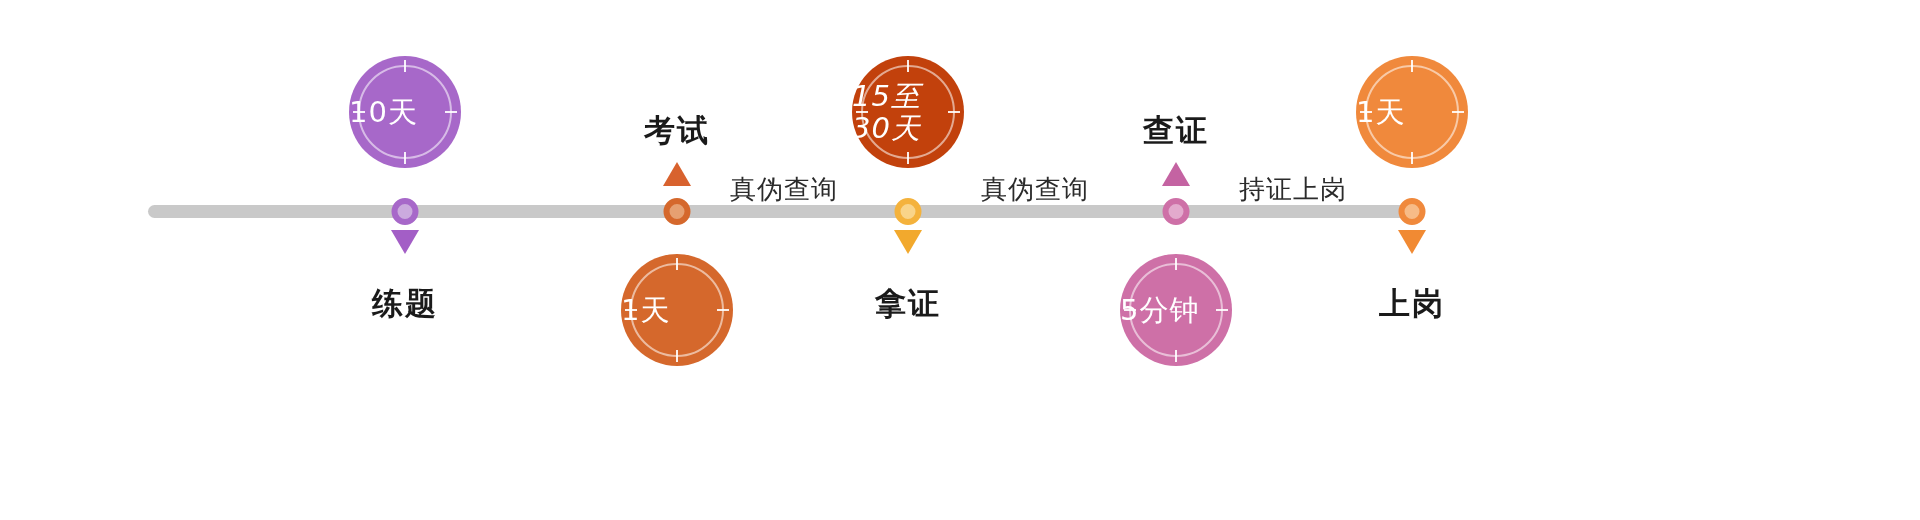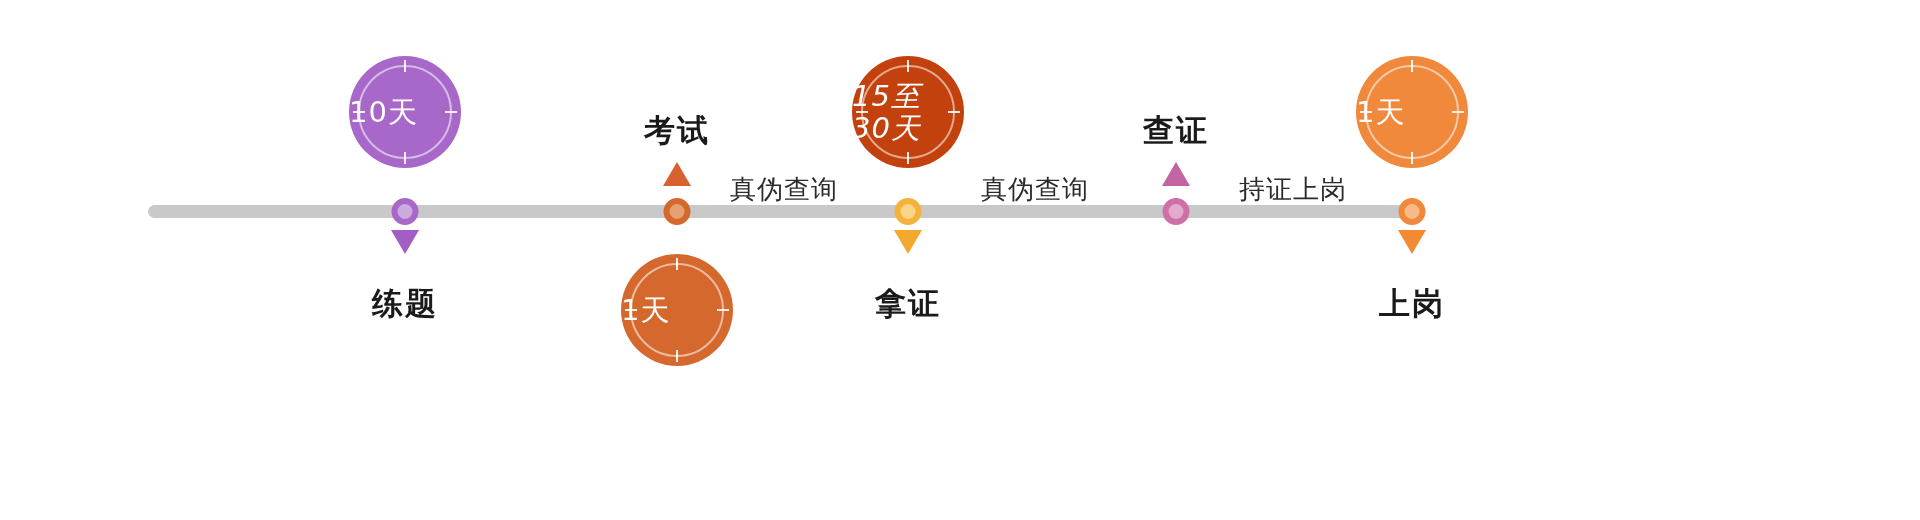--- a/index.html
+++ b/index.html
@@ -170,20 +170,30 @@
     </div>
     <div class="dot" style="border-color: rgb(244, 178, 60); background-color: rgb(249, 212, 137);"></div>
     <div class="arrow down" style="border-top-color: rgb(242, 169, 45);"></div>
     <div class="step-label bottom">拿证</div>
   </div>
 
   <div class="node" style="left:1076px">
     <div class="step-label top">查证</div>
     <div class="arrow up" style="border-bottom-color: rgb(196, 99, 162);"></div>
     <div class="dot" style="border-color: rgb(206, 112, 167); background-color: rgb(227, 170, 205);"></div>
+    <div class="badge bottom" style="background-color: rgb(206, 112, 167);">
+      <div class="tick t"></div>
+      <div class="tick b"></div>
+      <div class="tick l"></div>
+      <div class="tick r"></div>
+      <div class="badge-text">
+        <div>5分钟</div>
+        <div></div>
+      </div>
+    </div>
   </div>
 
   <div class="node" style="left:1312px">
     <div class="badge top" style="background-color: rgb(240, 137, 60);">
       <div class="tick t"></div>
       <div class="tick b"></div>
       <div class="tick l"></div>
       <div class="tick r"></div>
       <div class="badge-text">
         <div>1天</div>

